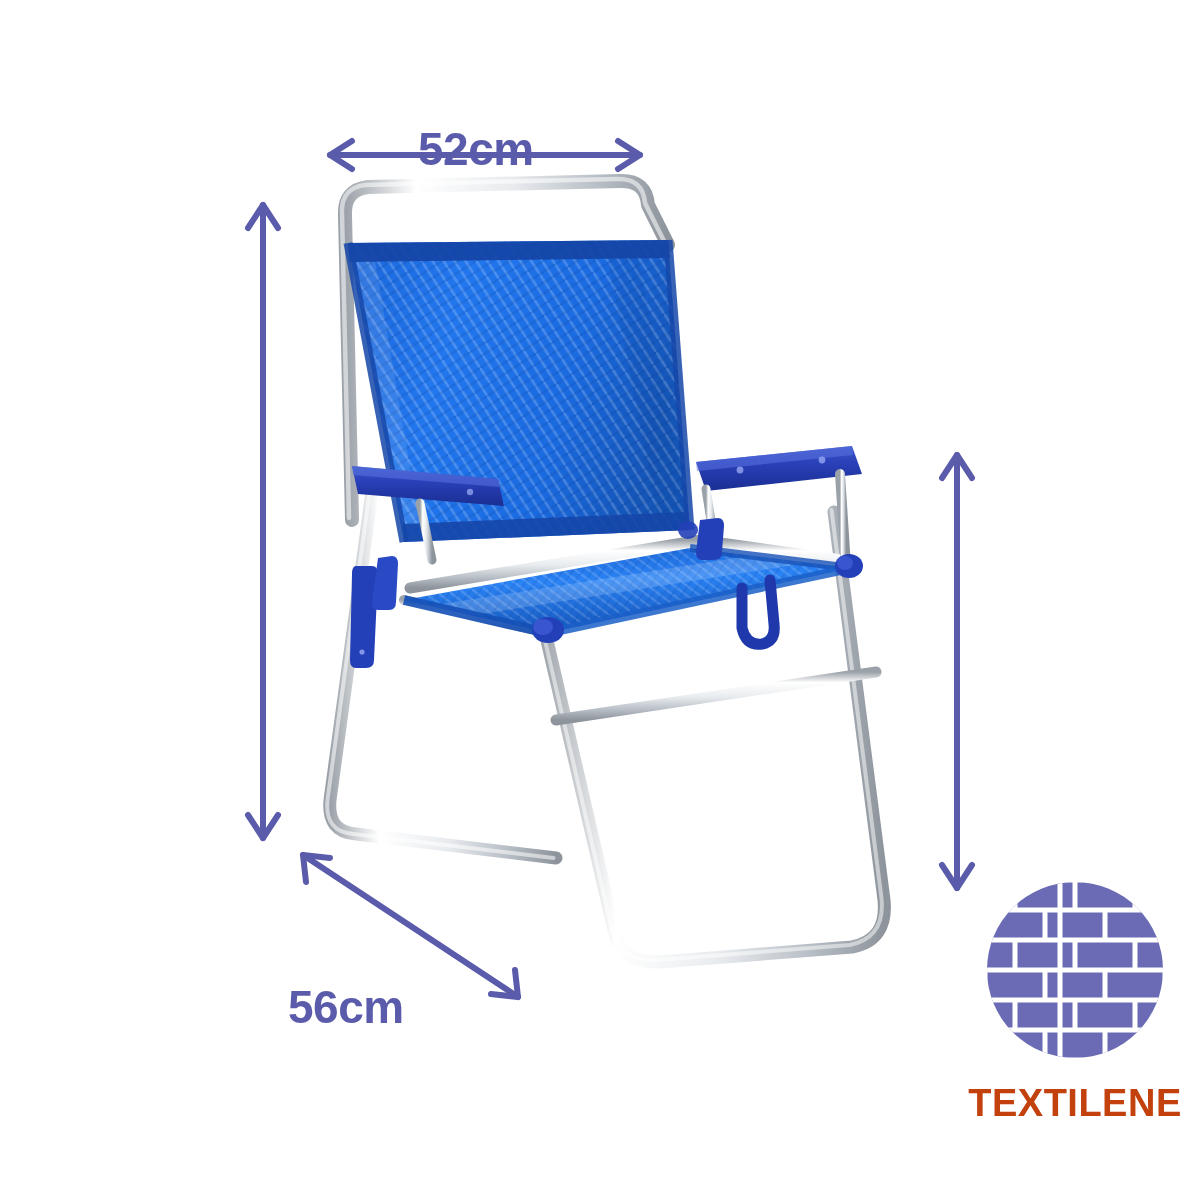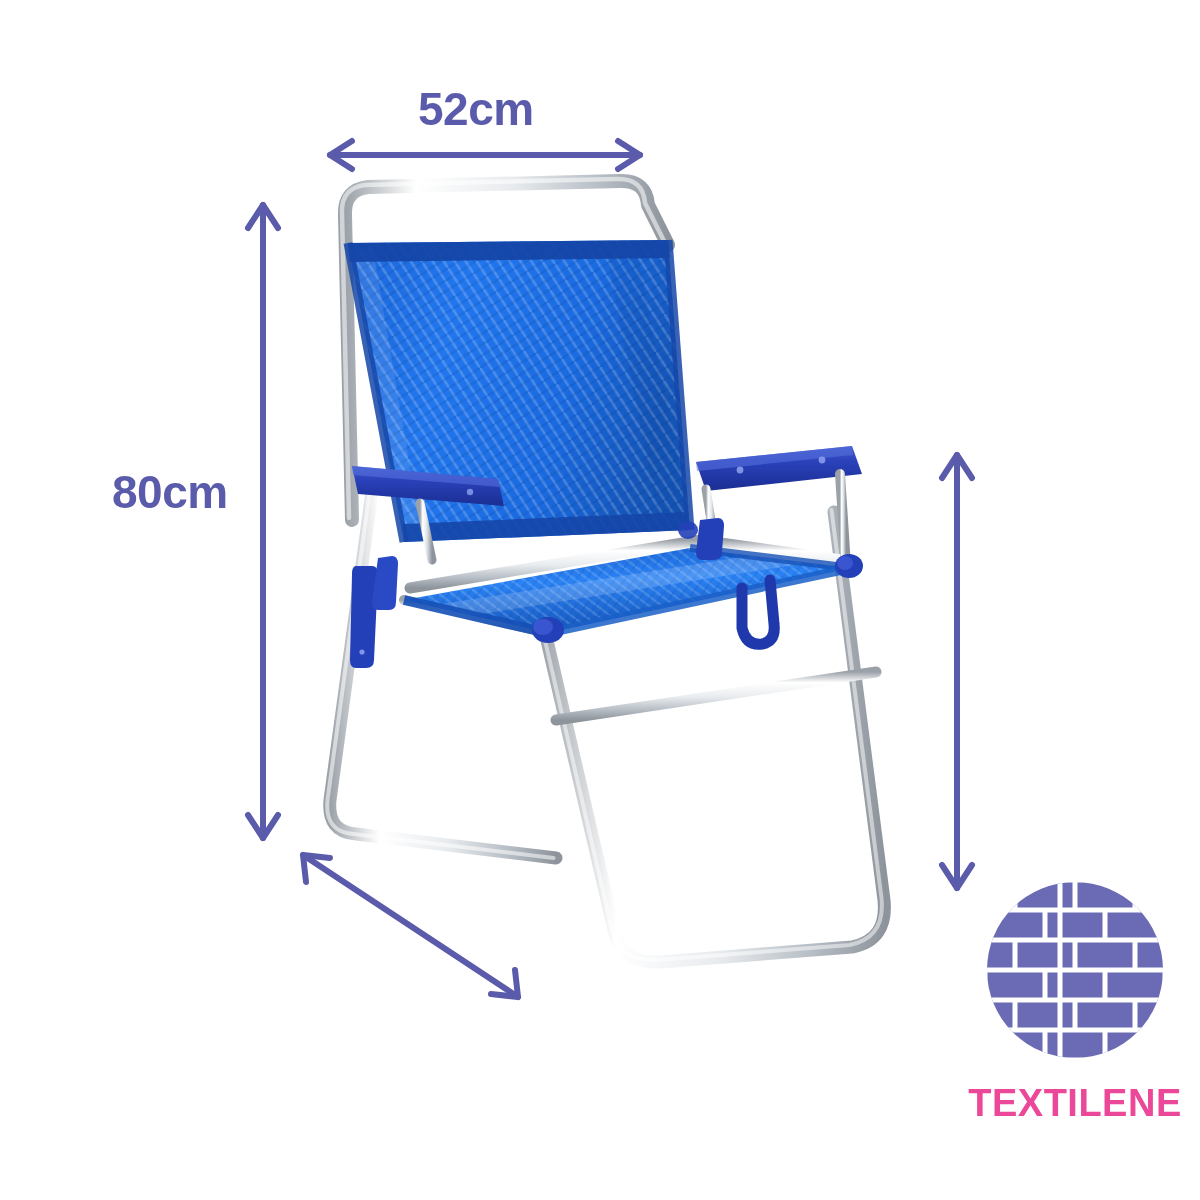--- a/index.html
+++ b/index.html
@@ -29,32 +29,33 @@
   }
   .dim-label {
     position: absolute;
     font-family: "Liberation Sans", sans-serif;
     font-weight: bold;
     font-size: 46px;
     letter-spacing: -0.5px;
     color: #5b5bab;
     white-space: nowrap;
     user-select: none;
+    margin-top: 40px;
   }
   #label-52 { left: 418px; top: 82px; }
   #label-80 { left: 112px; top: 465px; }
   #label-41 { left: 972px; top: 652px; }
   #label-56 { left: 288px; top: 940px; }
 
   .badge-text {
     position: absolute;
     font-family: "Liberation Sans", sans-serif;
     font-weight: bold;
     font-size: 38px;
-    color: #ec4899;
+    color: #c2410c;
     letter-spacing: 0.5px;
     text-align: center;
     width: 240px;
     user-select: none;
   }
   #badge-line1 { left: 955px; top: 1082px; }
   #badge-line2 { left: 955px; top: 1124px; }
 </style>
 </head>
 <body>
@@ -221,21 +222,21 @@
 
       <g>
         <line x1="303" y1="855" x2="518" y2="997"></line>
         <polyline points="330,858 303,855 306,882"></polyline>
         <polyline points="491,994 518,997 515,970"></polyline>
       </g>
     </g>
   </svg>
 
   <div class="dim-label" id="label-52">52cm</div>
-  <div class="dim-label" id="label-80">80cm</div>
+  <div class="dim-label" id="label-56">56cm</div>
 
   <svg class="layer" viewBox="0 0 1200 1200">
     <defs>
       <clipPath id="badgeCircle">
         <circle cx="1075" cy="970" r="88"></circle>
       </clipPath>
     </defs>
     <g clip-path="url(#badgeCircle)">
       <rect x="985" y="880" width="180" height="180" fill="#6a6ab5"></rect>
       <g stroke="#ffffff" stroke-width="5" fill="none">

